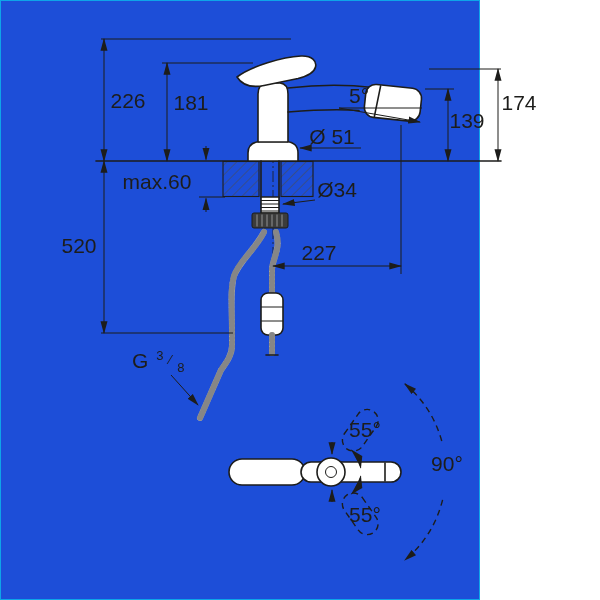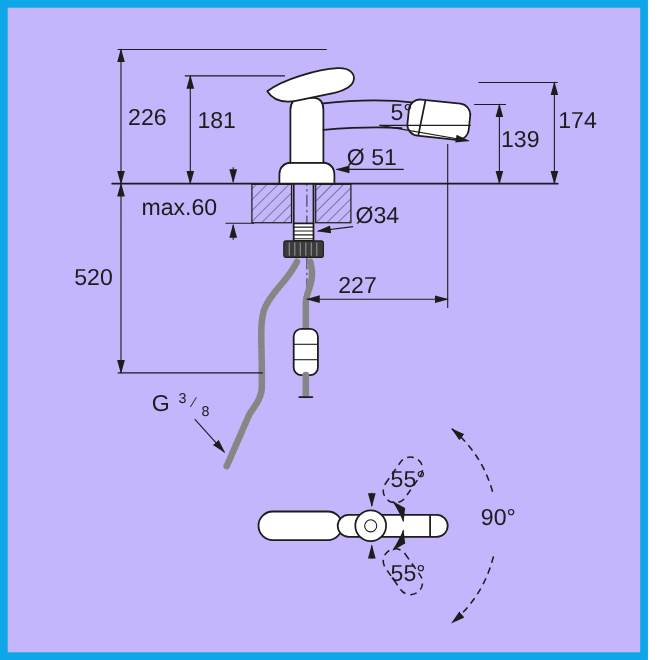--- a/index.html
+++ b/index.html
@@ -1,18 +1,18 @@
 <!DOCTYPE html>
 <html><head>
 <meta charset="utf-8">
 <style>
   html,body{margin:0;padding:0;background:#fff;}
   .canvas{
-    position:relative;width:589px;height:600px;box-sizing:border-box;
-    border:7px solid #0ea5e9;background:#c4b5fd;
+    position:relative;width:480px;height:600px;box-sizing:border-box;
+    border:1px solid #0ea5e9;background:#1d4ed8;
     font-family:"Liberation Sans","DejaVu Sans",sans-serif;
   }
   svg{display:block;}
   svg text{
     font-family:"Liberation Sans","DejaVu Sans",sans-serif;
     font-size:21px;fill:#1d1d1b;
   }
   .lbl{text-anchor:middle;}
   .small{font-size:13px;}
   .obj{fill:none;stroke:#1d1d1b;stroke-width:1.6;stroke-linecap:round;stroke-linejoin:round;}

